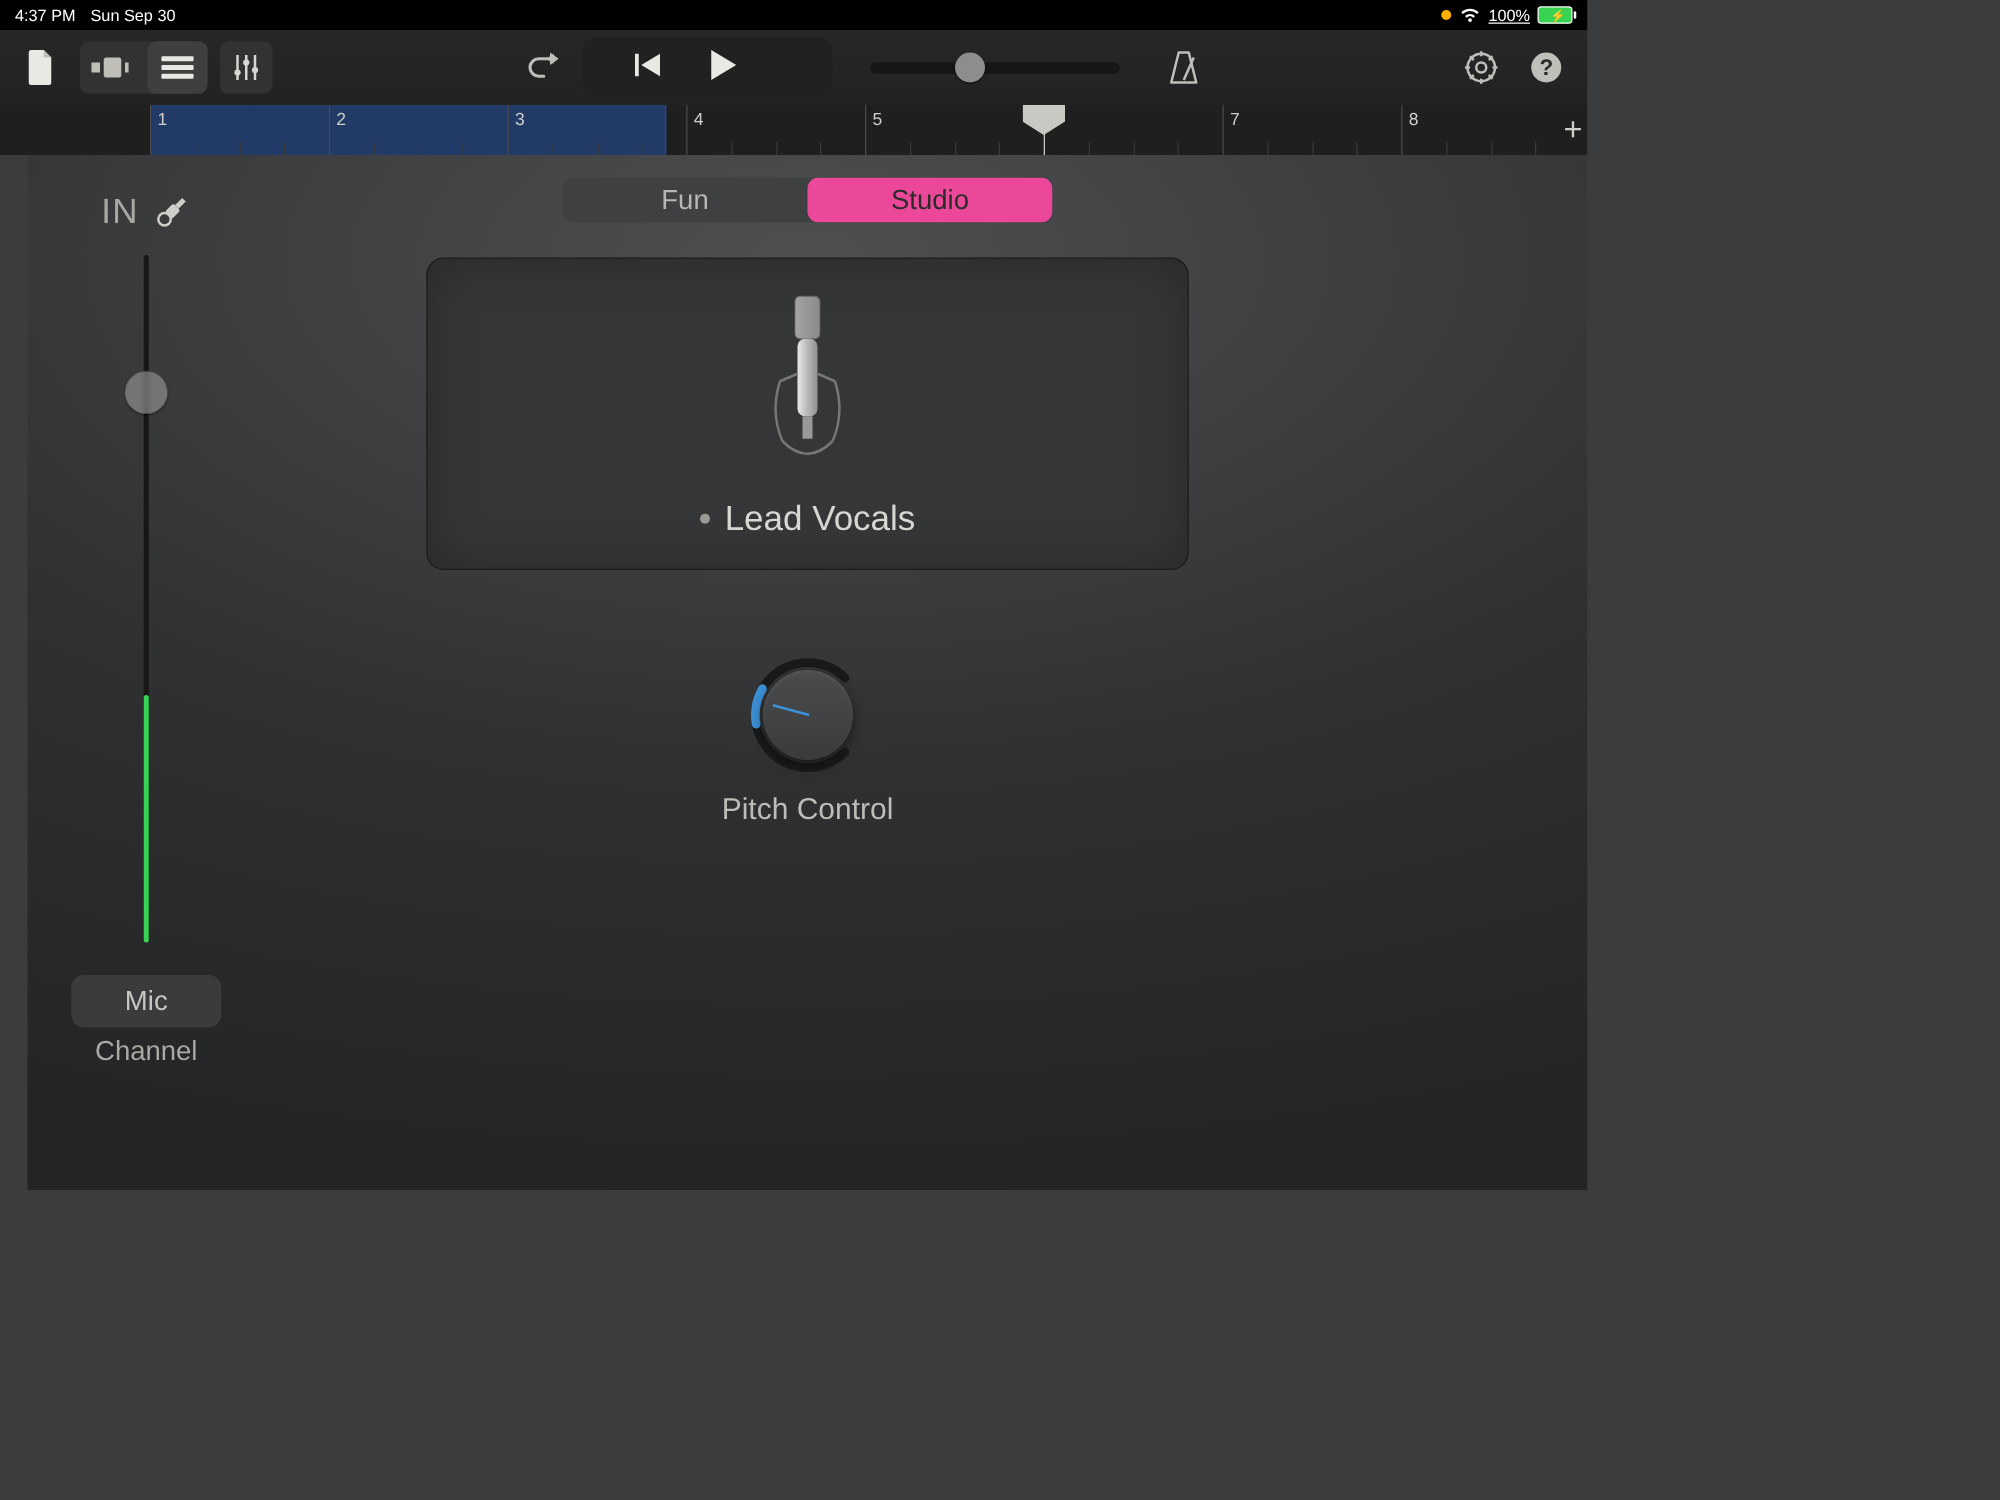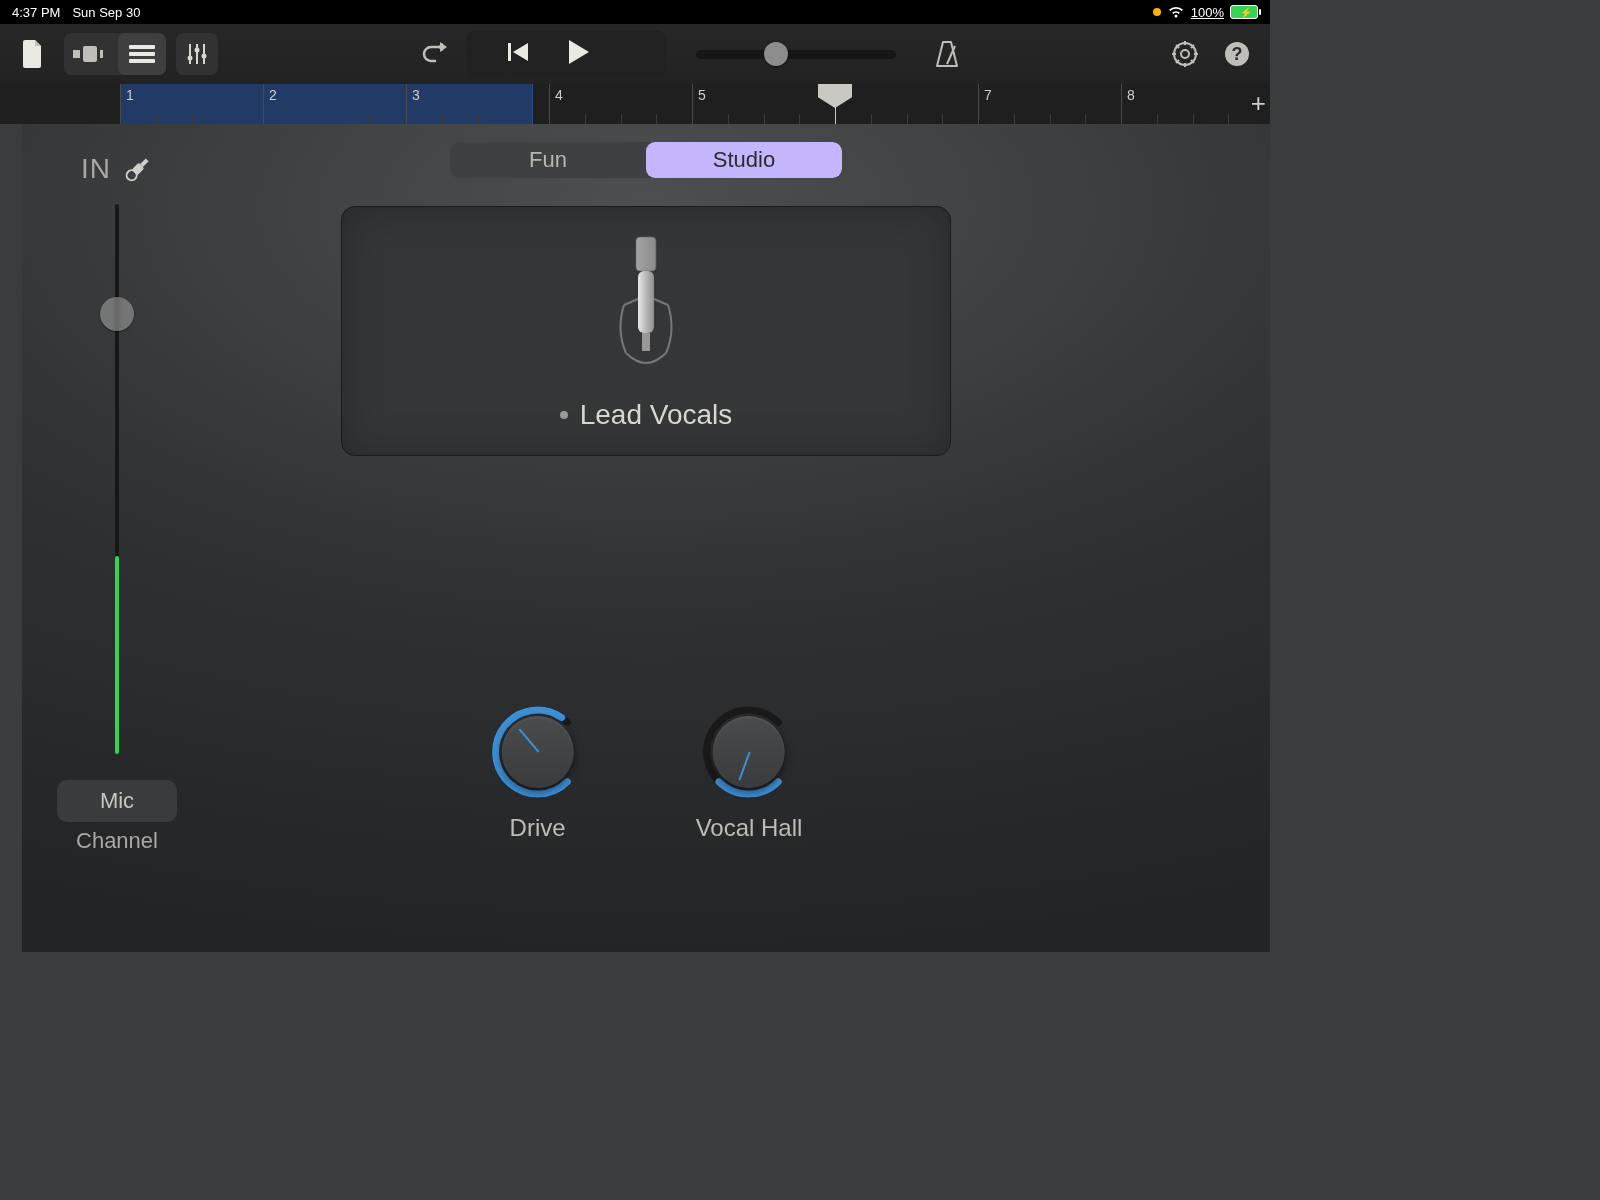--- a/index.html
+++ b/index.html
@@ -138,21 +138,21 @@
   
   .seg-control {
     position:absolute; top:18px; left:50%; transform:translateX(-50%);
     width:392px; height:36px; background:#3f4041; border-radius:9px;
     display:flex; overflow:hidden;
   }
   .seg-control .opt {
     flex:1; display:flex; align-items:center; justify-content:center;
     font-size:22px; color:#b7b6b0;
   }
-  .seg-control .opt.active { background:#c4b5fd; color:#2b2b2b; border-radius:9px;}
+  .seg-control .opt.active { background:#ec4899; color:#2b2b2b; border-radius:9px;}
 
   
   .preset-card {
     position:absolute; top:82px; left:50%; transform:translateX(-50%);
     width:610px; height:250px; background:#343637; border:1px solid #1a1a1a;
     border-radius:14px; display:flex; flex-direction:column; align-items:center; justify-content:center;
     box-shadow: inset 0 0 40px rgba(0,0,0,.25);
   }
   .mic-svg { margin-top:4px; }
   .preset-row { display:flex; align-items:center; gap:12px; margin-top:14px;}
@@ -397,39 +397,26 @@
         <line x1="62" y1="70" x2="48" y2="64"></line>
       </g>
     </svg>
     <div class="preset-row">
       <span class="preset-bullet"></span>
       <span class="preset-name">Lead Vocals</span>
     </div>
   </div>
 
   <div class="knob-row r1" id="knob-row-1">
-    </div>
-  <div class="knob-row r2" id="knob-row-2">
       <div class="knob-wrap">
         <div class="knob">
           <svg viewBox="0 0 96 96">
             <path d="M 77.698484809835 77.698484809835 A 42 42 0 1 1 77.69848480983498 18.301515190165" stroke="#1a1a1a" stroke-width="7" fill="none" stroke-linecap="round"></path>
-            <path d="M 77.698484809835 77.698484809835 A 42 42 0 1 1 72.09021032674394 13.595614139862342" stroke="#3d8fd6" stroke-width="7" fill="none" stroke-linecap="round"></path>
+            <path d="M 6.638074373487264 55.29322346201107 A 42 42 0 0 1 11.626933041053576 26.999999999999996" stroke="#3d8fd6" stroke-width="7" fill="none" stroke-linecap="round"></path>
           </svg>
           <div class="knob-face"></div>
-          <div class="knob-needle" style="position: absolute; left: 50%; top: 50%; width: 2px; height: 30px; background: rgb(61, 143, 214); transform-origin: 50% 0px; transform: rotate(140deg);"></div>
+          <div class="knob-needle" style="position: absolute; left: 50%; top: 50%; width: 2px; height: 30px; background: rgb(61, 143, 214); transform-origin: 50% 0px; transform: rotate(105deg);"></div>
         </div>
-        <div class="knob-label">Drive</div>
+        <div class="knob-label">Pitch Control</div>
       </div>
-      <div class="knob-wrap">
-        <div class="knob">
-          <svg viewBox="0 0 96 96">
-            <path d="M 77.698484809835 77.698484809835 A 42 42 0 1 1 77.69848480983498 18.301515190165" stroke="#1a1a1a" stroke-width="7" fill="none" stroke-linecap="round"></path>
-            <path d="M 77.698484809835 77.698484809835 A 42 42 0 0 1 18.301515190165006 77.698484809835" stroke="#3d8fd6" stroke-width="7" fill="none" stroke-linecap="round"></path>
-          </svg>
-          <div class="knob-face"></div>
-          <div class="knob-needle" style="position: absolute; left: 50%; top: 50%; width: 2px; height: 30px; background: rgb(61, 143, 214); transform-origin: 50% 0px; transform: rotate(20deg);"></div>
-        </div>
-        <div class="knob-label">Vocal Hall</div>
-      </div>
     </div>
 
 </div>
 
 </body></html>

